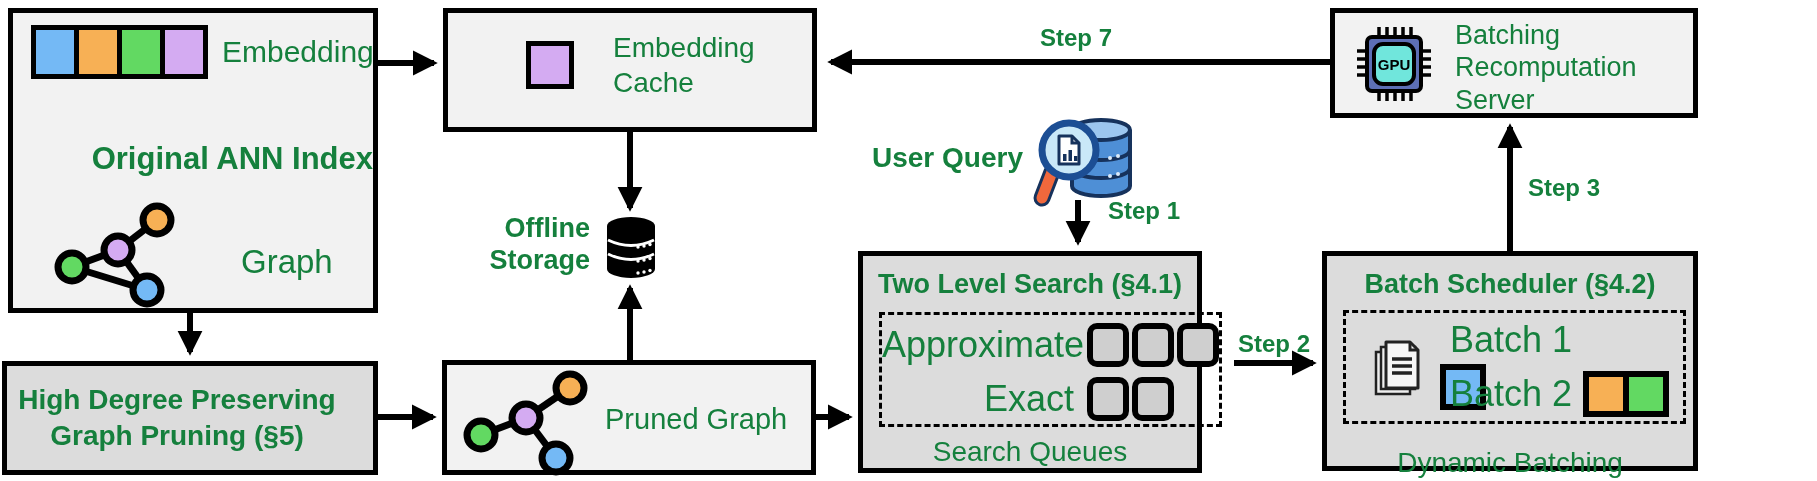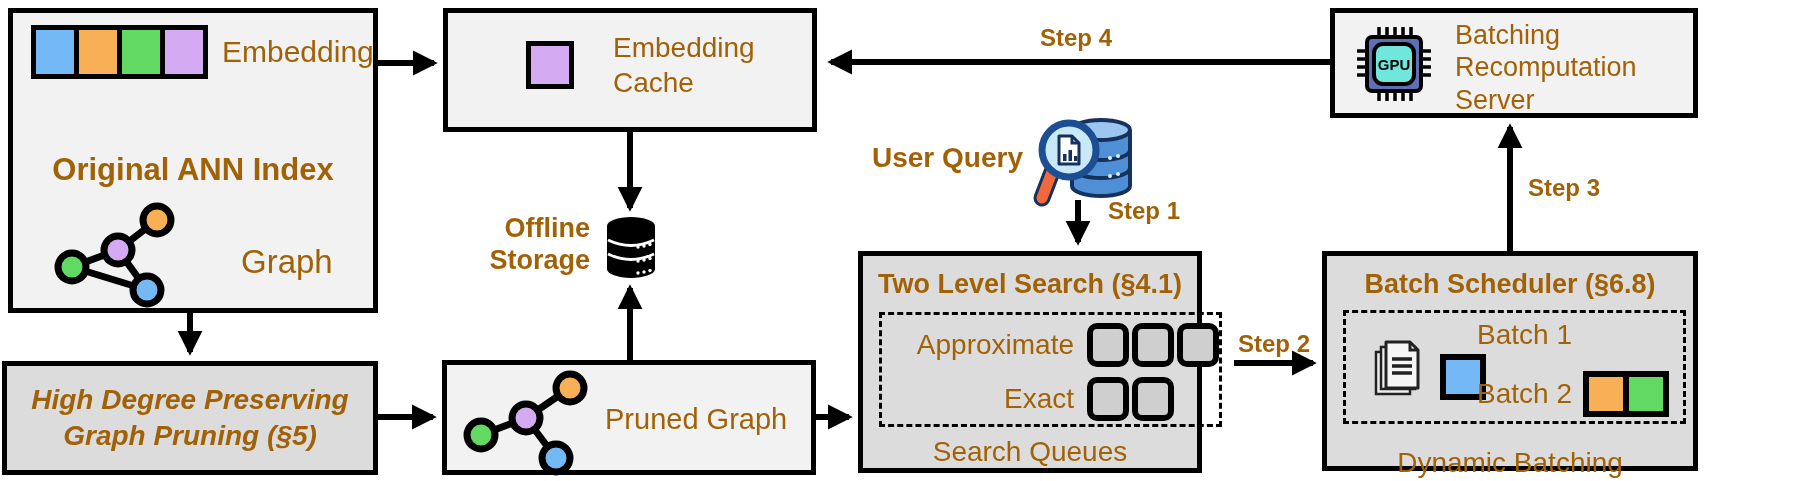--- a/index.html
+++ b/index.html
@@ -1,37 +1,37 @@
 <!DOCTYPE html>
 <html><head>
 <meta charset="utf-8">
 <style>
   html,body{margin:0;padding:0;background:#ffffff;}
   #canvas{
     position:relative;width:1817px;height:481px;background:#ffffff;overflow:hidden;
-    font-family:"Liberation Sans","DejaVu Sans",sans-serif;color:#a16207;
+    font-family:"Liberation Sans","DejaVu Sans",sans-serif;color:#15803d;
   }
   .box{position:absolute;box-sizing:border-box;border:5px solid #000;background:#F2F2F2;}
   .box.dark{background:#DCDCDC;}
   .dashed{position:absolute;box-sizing:border-box;border:3px dashed #000;}
   .lbl{position:absolute;white-space:nowrap;}
   .bold{font-weight:bold;}
   .title{position:absolute;left:0;right:0;text-align:center;font-weight:bold;font-size:27px;}
   .caption{position:absolute;left:0;right:0;text-align:center;font-size:28px;}
   .step{position:absolute;font-weight:bold;font-size:24px;white-space:nowrap;}
   
   .emb-row{position:absolute;left:18px;top:12px;display:flex;align-items:center;}
   .emb-strip{display:flex;border:5px solid #000;}
   .emb-cell{width:38px;height:44px;border-right:5px solid #000;}
   .emb-cell:last-child{border-right:none;}
   .sq{box-sizing:border-box;border:5px solid #000;}
   
   .qrow{position:absolute;display:flex;align-items:center;gap:3px;}
   .qsq{width:42px;height:44px;box-sizing:border-box;border:6px solid #000;border-radius:10px;background:#CFCFCF;}
-  .rowlabel{font-size:28px;}
+  .rowlabel{font-size:36px;}
   svg{position:absolute;overflow:visible;}
   .arrowline{stroke:#000;stroke-width:6;}
 </style>
 </head>
 <body>
 
 <div id="canvas">
 
   <svg width="1817" height="481" style="left:0;top:0;z-index:1;">
     <defs>
@@ -54,21 +54,21 @@
   <div class="box" style="left:8px;top:8px;width:370px;height:305px;z-index:2;">
     <div class="emb-row">
       <div class="emb-strip">
         <div class="emb-cell" style="background-color: rgb(116, 185, 245);"></div>
         <div class="emb-cell" style="background-color: rgb(247, 176, 85);"></div>
         <div class="emb-cell" style="background-color: rgb(98, 217, 98);"></div>
         <div class="emb-cell" style="background-color: rgb(212, 171, 242);"></div>
       </div>
       <div class="rowlabel" style="font-size:30px;margin-left:14px;">Embedding</div>
     </div>
-    <div class="lbl bold" style="left:0;right:0;top:139px;text-align:center;font-size:31px;">Original ANN Index</div>
+    <div class="lbl bold" style="left:0;right:0;top:128px;text-align:right;font-size:31px;">Original ANN Index</div>
     <svg width="130" height="115" style="left:40px;top:182px;">
       <g stroke="#000" stroke-width="7">
         <line x1="104" y1="25" x2="65" y2="55"></line>
         <line x1="65" y1="55" x2="19" y2="72"></line>
         <line x1="65" y1="55" x2="94" y2="95"></line>
         <line x1="19" y1="72" x2="94" y2="95"></line>
         <circle cx="104" cy="25" r="14" fill="#F7B055"></circle>
         <circle cx="65" cy="55" r="14" fill="#D4ABF2"></circle>
         <circle cx="19" cy="72" r="14" fill="#62D962"></circle>
         <circle cx="94" cy="95" r="14" fill="#74B9F5"></circle>
@@ -125,42 +125,42 @@
     <g fill="#16325C">
         <rect x="25" y="44" width="3.5" height="7"></rect>
         <rect x="30.5" y="40" width="3.5" height="11"></rect>
         <rect x="36" y="46" width="3.5" height="5"></rect>
       </g>
   </svg>
 
   <div class="step" style="left:1108px;top:197px;z-index:2;">Step 1</div>
   <div class="step" style="left:1238px;top:330px;z-index:2;">Step 2</div>
   <div class="step" style="left:1528px;top:174px;z-index:2;">Step 3</div>
-  <div class="step" style="left:1040px;top:24px;z-index:2;">Step 4</div>
+  <div class="step" style="left:1040px;top:24px;z-index:2;">Step 7</div>
 
   <div class="box dark" style="left:858px;top:251px;width:344px;height:222px;z-index:2;">
     <div class="title" style="top:13px;">Two Level Search (§4.1)</div>
     <div class="dashed" style="left:16px;top:56px;width:343px;height:115px;">
       <div class="qrow" style="left:0;top:8px;">
         <div class="rowlabel" style="width:192px;text-align:right;margin-right:10px;">Approximate</div>
         <div class="qsq"></div>
         <div class="qsq"></div>
         <div class="qsq"></div>
       </div>
       <div class="qrow" style="left:0;top:62px;">
         <div class="rowlabel" style="width:192px;text-align:right;margin-right:10px;">Exact</div>
         <div class="qsq"></div>
         <div class="qsq"></div>
       </div>
     </div>
     <div class="caption" style="top:180px;">Search Queues</div>
   </div>
 
   <div class="box dark" style="left:1322px;top:251px;width:376px;height:220px;z-index:2;">
-    <div class="title" style="top:13px;">Batch Scheduler (§6.8)</div>
+    <div class="title" style="top:13px;">Batch Scheduler (§4.2)</div>
     <div class="dashed" style="left:16px;top:54px;width:343px;height:114px;">
       <svg width="54" height="60" style="left:26px;top:26px;">
         <rect x="4" y="13" width="34" height="42" fill="#EFEFEF" stroke="#222" stroke-width="2.5"></rect>
         <rect x="9" y="8" width="34" height="42" fill="#EFEFEF" stroke="#222" stroke-width="2.5"></rect>
         <path d="M14,3 h24 l8,8 v38 h-32 z" fill="#F6F6F6" stroke="#222" stroke-width="3" stroke-linejoin="round"></path>
         <path d="M38,3 v8 h8" fill="none" stroke="#222" stroke-width="3"></path>
         <g stroke="#222" stroke-width="3.5">
             <line x1="20" y1="20" x2="40" y2="20"></line>
             <line x1="20" y1="27" x2="40" y2="27"></line>
             <line x1="20" y1="34" x2="40" y2="34"></line>
@@ -201,21 +201,21 @@
           <line x1="68" y1="42" x2="78" y2="42"></line>
           <line x1="68" y1="50" x2="78" y2="50"></line>
       </g>
       <rect x="14" y="12" width="54" height="54" rx="5" stroke="#000" stroke-width="4" fill="#5D6FB5"></rect>
       <rect x="21" y="19" width="40" height="40" rx="9" stroke="#000" stroke-width="4" fill="#70E6DC"></rect>
       <text x="41" y="45" text-anchor="middle" font-size="15" font-weight="bold" fill="#000">GPU</text>
     </svg>
     <div class="lbl" style="left:120px;top:6px;width:235px;font-size:27px;line-height:1.2;white-space:normal;">Batching Recomputation Server</div>
   </div>
 
-  <div class="box dark" style="left:2px;top:361px;width:376px;height:114px;display:flex;align-items:center;justify-content:center;z-index:2;font-style:italic;">
+  <div class="box dark" style="left:2px;top:361px;width:376px;height:114px;display:flex;align-items:center;justify-content:flex-start;z-index:2;">
     <div class="bold" style="font-size:28px;line-height:1.3;text-align:center;width:340px;">High Degree Preserving Graph Pruning (§5)</div>
   </div>
 
   <div class="box" style="left:442px;top:360px;width:374px;height:115px;z-index:2;">
     <svg width="128" height="105" style="left:16px;top:5px;">
       <g stroke="#000" stroke-width="7">
         <line x1="107" y1="18" x2="63" y2="48"></line>
         <line x1="63" y1="48" x2="18" y2="65"></line>
         <line x1="63" y1="48" x2="93" y2="88"></line>
         <circle cx="107" cy="18" r="14" fill="#F7B055"></circle>

